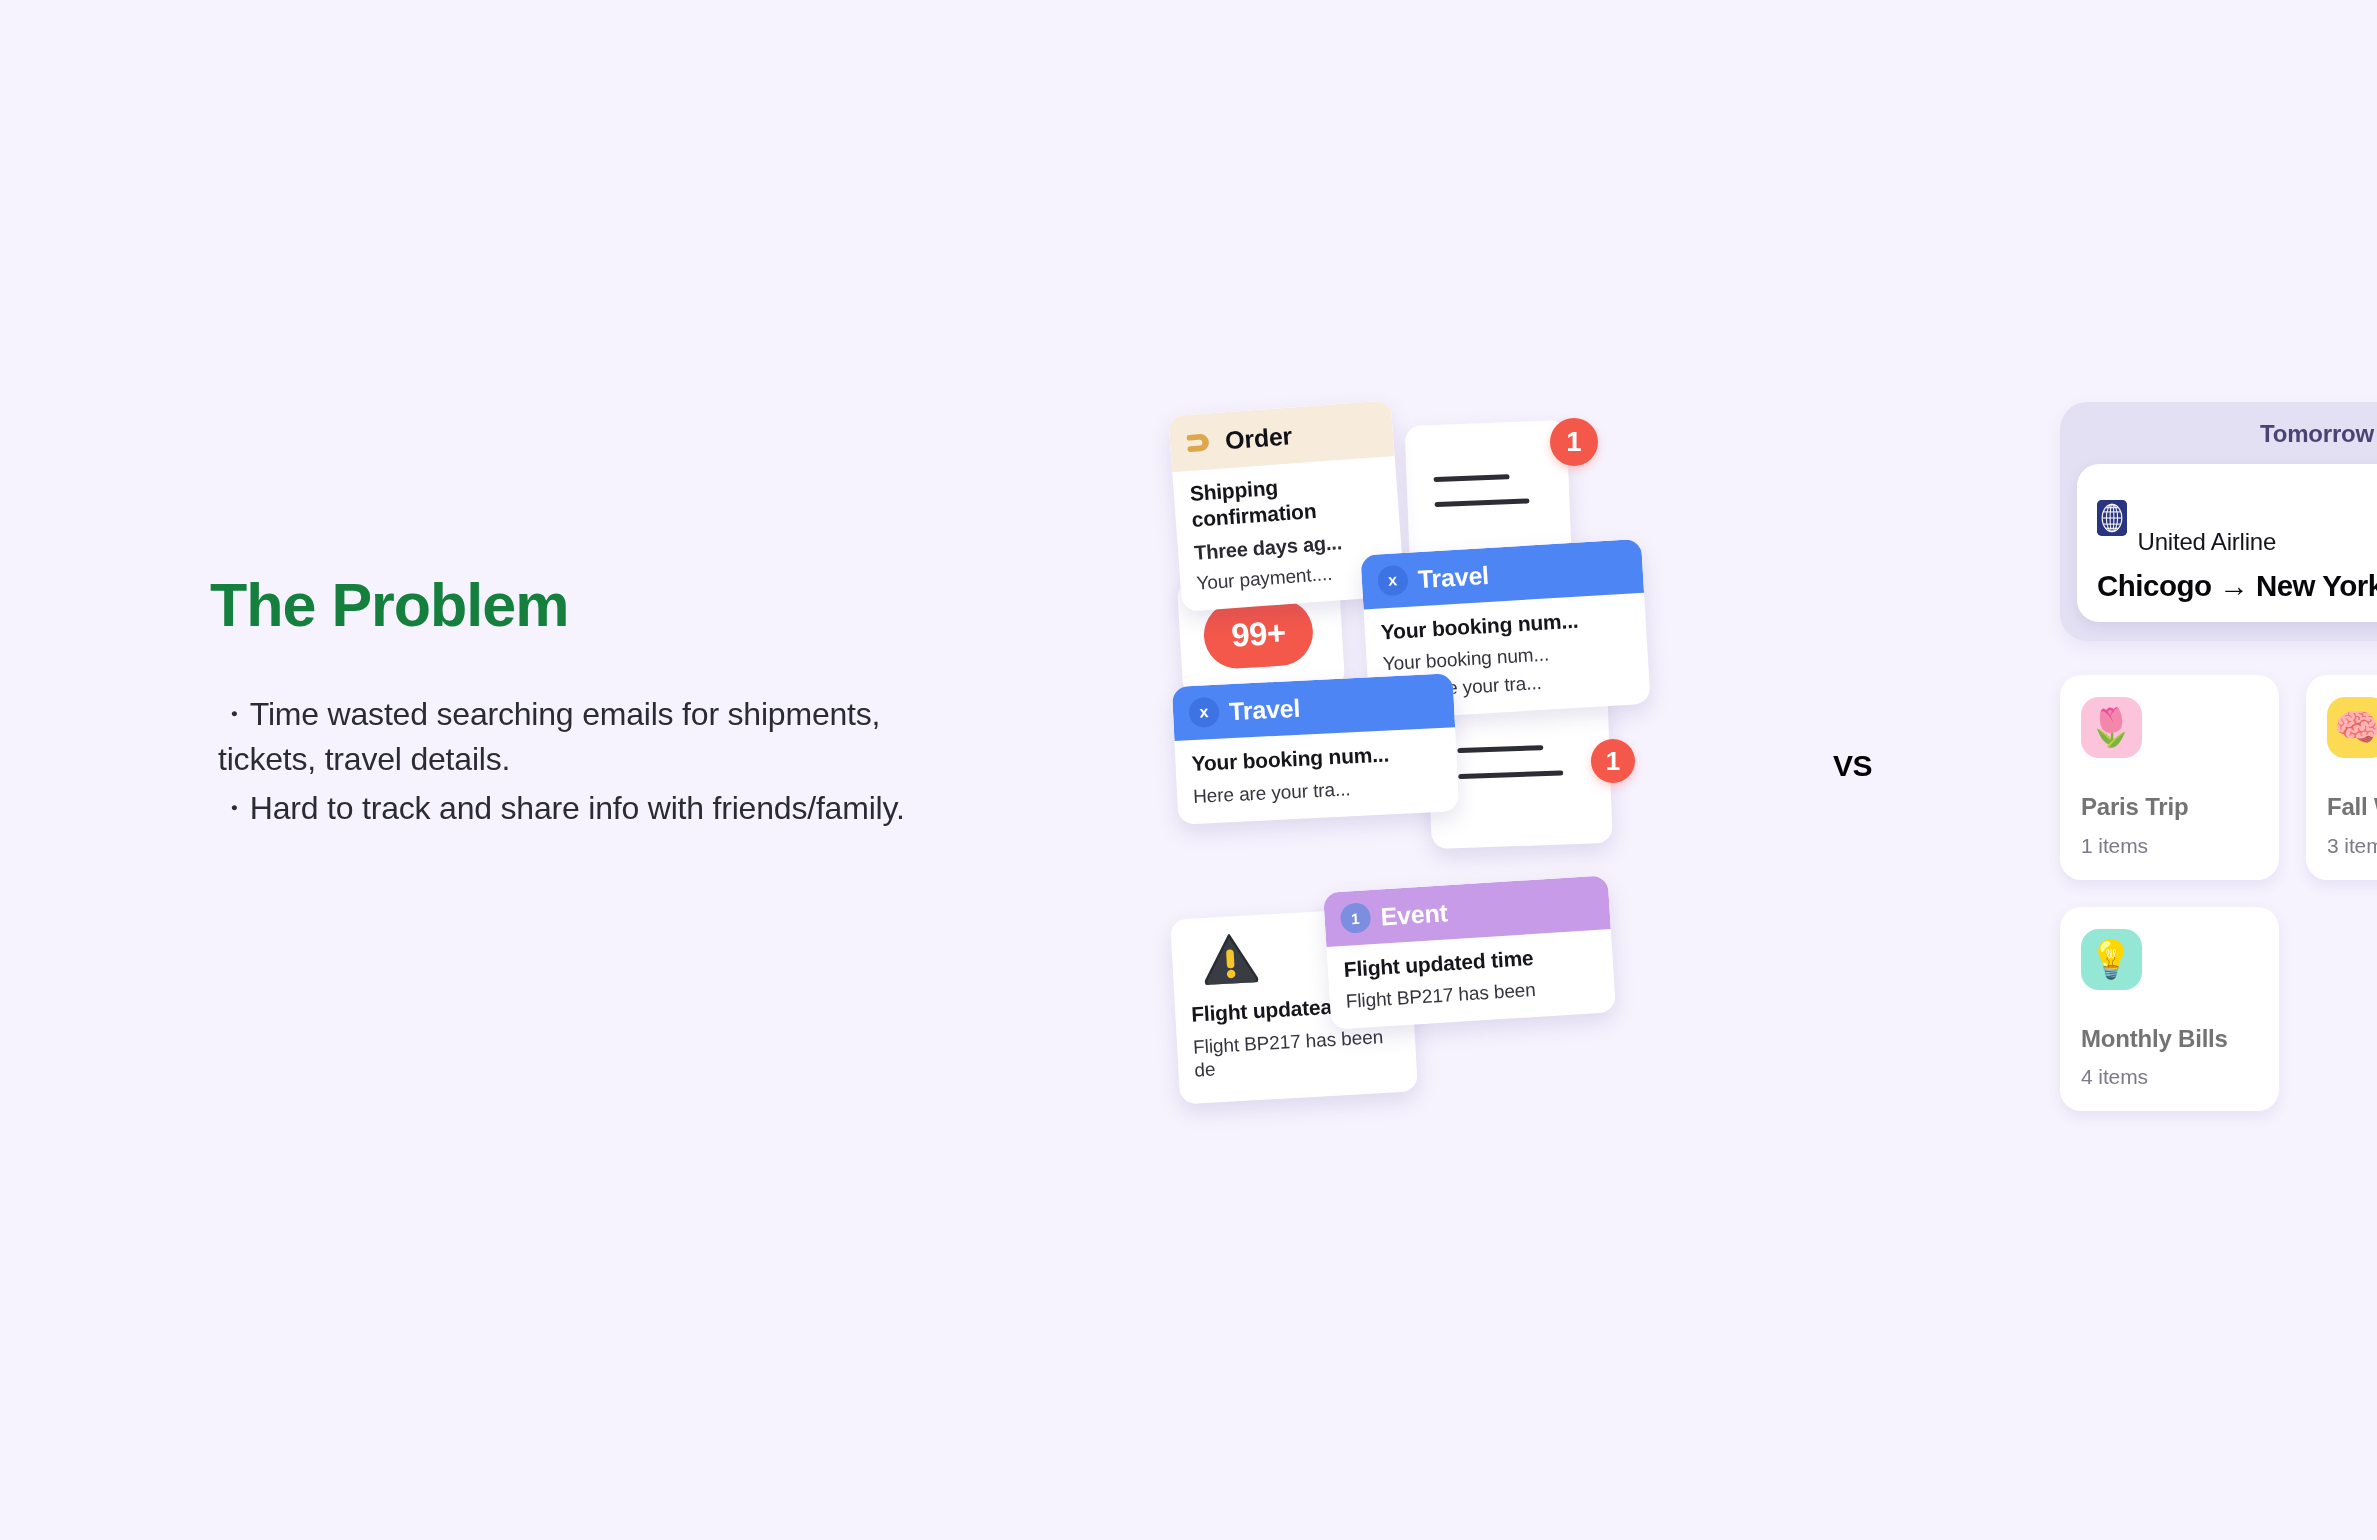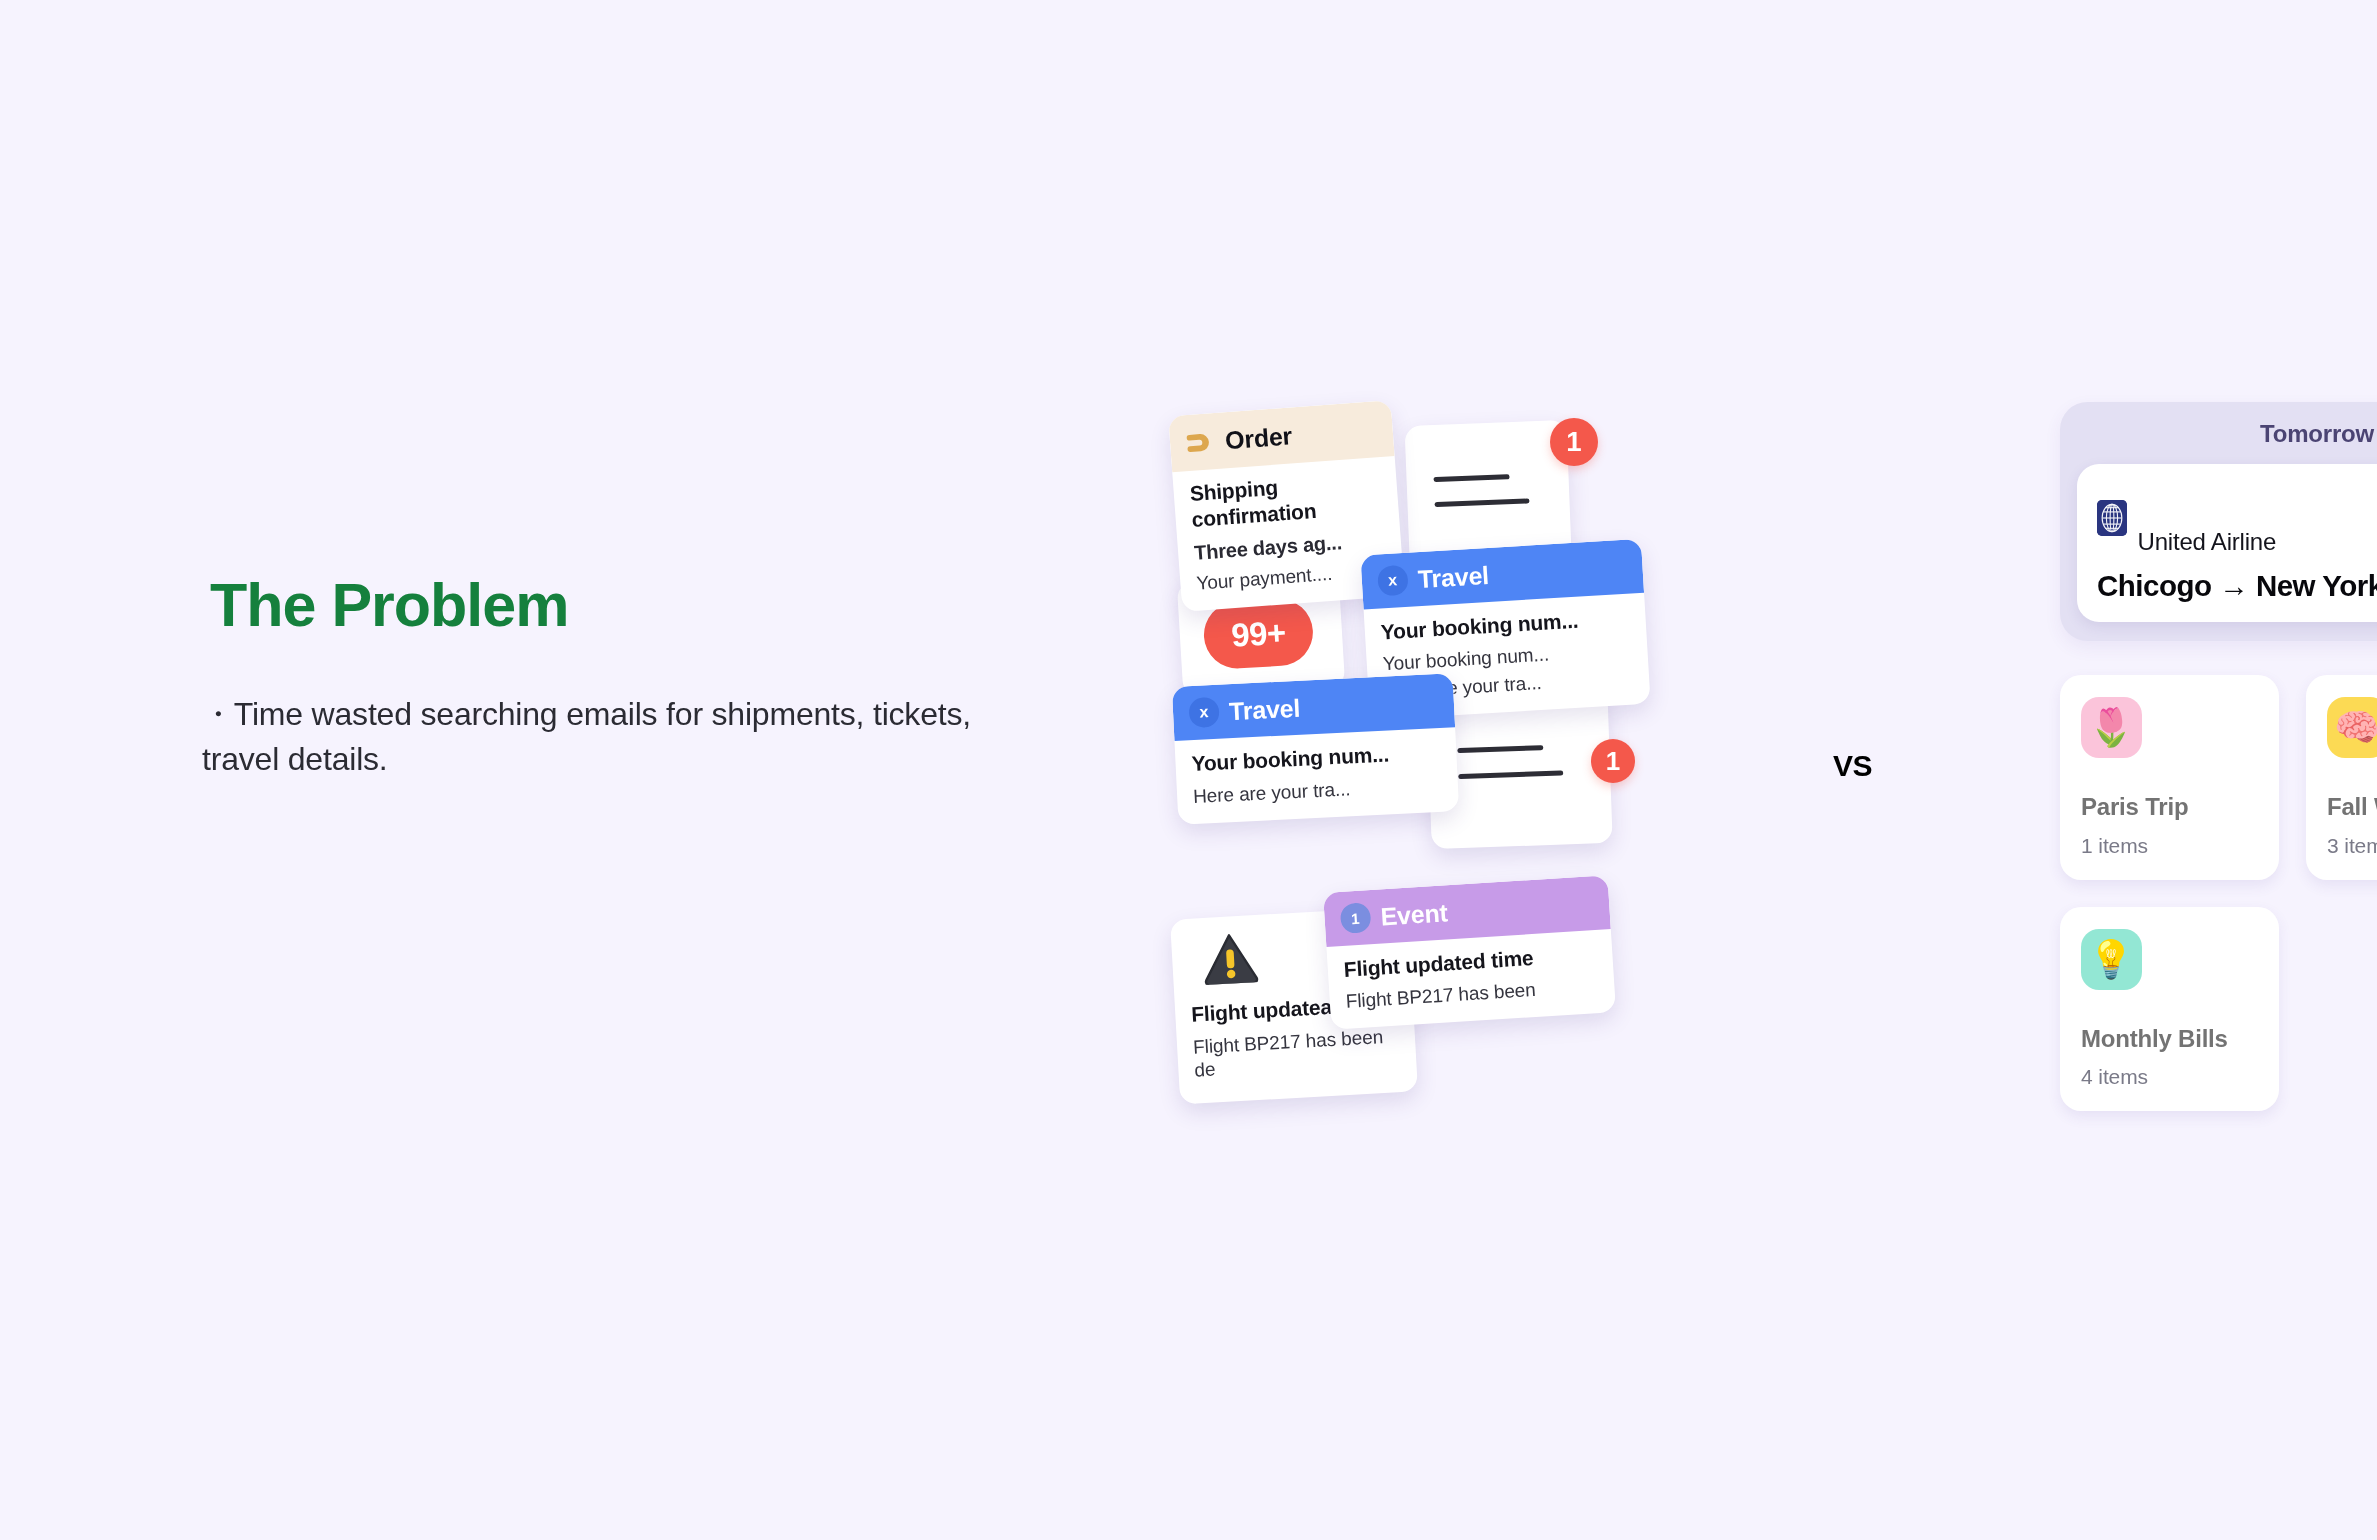--- a/index.html
+++ b/index.html
@@ -19,21 +19,21 @@
   }
   #page-title{
     font-size:61px;
     font-weight:700;
     color:#15803d;
     letter-spacing:-1px;
     margin:0 0 56px 8px;
     line-height:1.0;
   }
   #bullet-list{
-    list-style:none;margin:0;padding:0;
+    list-style:none;margin:16px;padding:0;
   }
   #bullet-list li{
     font-size:32px;
     color:#2b2b33;
     line-height:1.42;
     letter-spacing:-0.2px;
     margin-bottom:2.9px;
   }
 
   
@@ -249,20 +249,21 @@
   }
   .folder-count{font-size:21px;color:#7a7a88;letter-spacing:-0.1px;}
 </style>
 </head>
 <body>
 
 <div id="left-col">
   <h1 id="page-title">The Problem</h1>
   <ul id="bullet-list">
     <li>・Time wasted searching emails for shipments, tickets, travel details.</li>
+    <li>・Hard to track and share info with friends/family.</li>
   </ul>
 </div>
 
 <div id="vs-label">VS</div>
 
 <div id="chaos-stack">
 
   <div class="ncard" id="card-plain-1">
     <div class="stub-lines">
         <i></i>

